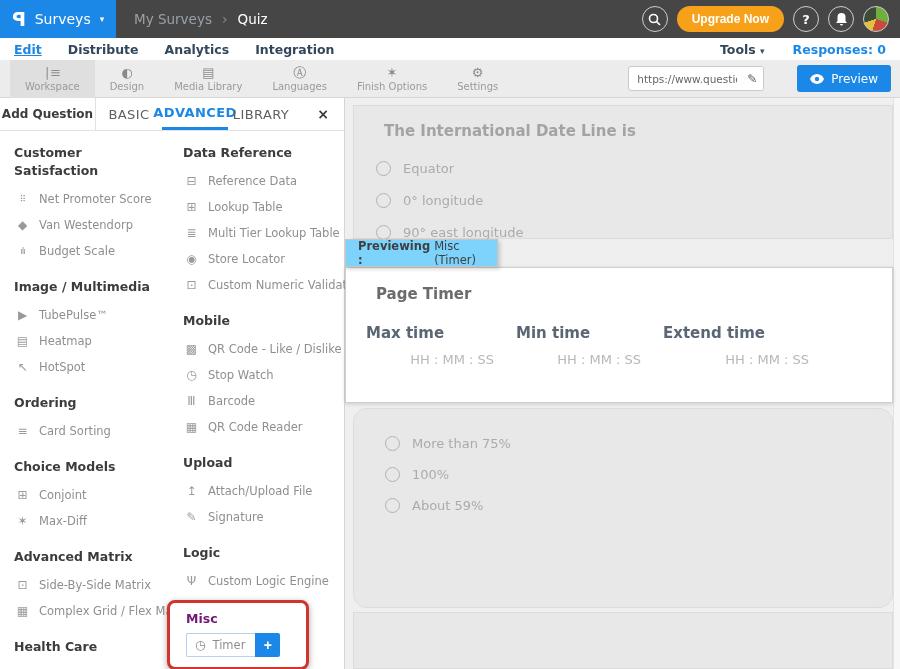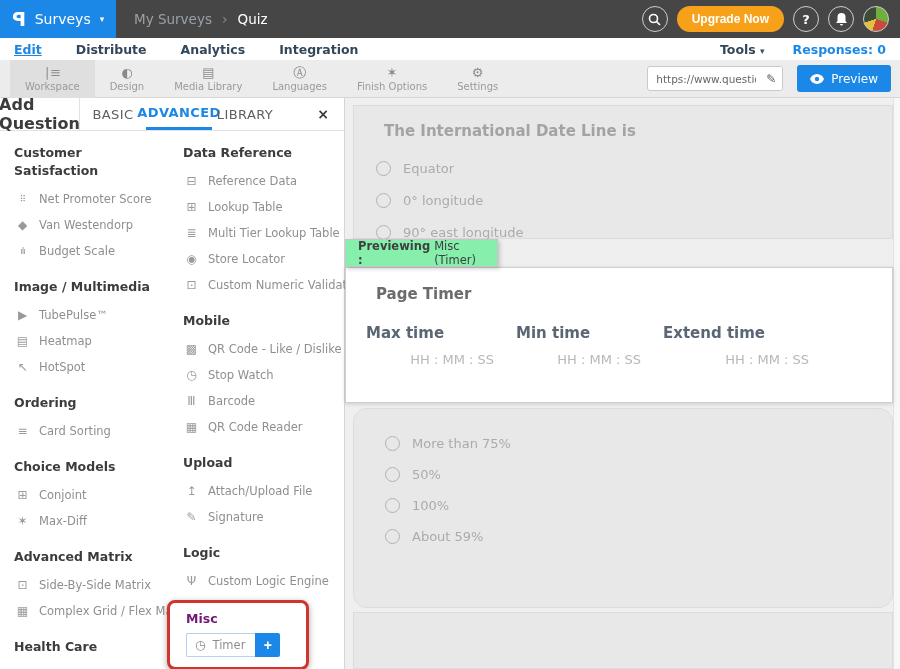--- a/index.html
+++ b/index.html
@@ -15,45 +15,45 @@
   .breadcrumb { margin-left:18px; display:flex; align-items:center; gap:10px; font-size:13.5px; }
   .crumb-parent { color:#9aa0a6; }
   .crumb-sep { color:#8b8b8b; font-size:14px; }
   .crumb-current { color:#fff; }
   .header-right { margin-left:auto; display:flex; align-items:center; gap:9px; padding-right:11px; }
   .hicon { width:26px; height:26px; border:1.5px solid #cdcdcd; border-radius:50%; display:flex; align-items:center; justify-content:center; color:#fff; font-size:13px; font-weight:bold; cursor:pointer; background:transparent; flex:none; }
   .upgrade { background:#f7a11a; color:#fff; font-size:12px; font-weight:bold; height:26px; padding:0 15px; border-radius:14px; border:none; cursor:pointer; }
   .avatar { width:26px; height:26px; border:1.5px solid #cdcdcd; border-radius:50%; background:conic-gradient(#6fae3f 0 30%,#c94a3c 30% 55%,#e0c23a 55% 70%,#3c4b3a 70% 100%); cursor:pointer; flex:none; }
 
   
-  .nav { position:absolute; top:38px; left:0; width:900px; height:22px; background:#fff; display:flex; align-items:center; font-size:12.5px;gap:8px; }
+  .nav { position:absolute; top:38px; left:0; width:900px; height:22px; background:#fff; display:flex; align-items:center; font-size:12.5px; }
   .nav-item { margin-left:26px; color:#33475b; font-weight:bold; cursor:pointer; }
   .nav-item:first-child { margin-left:14px; }
   .nav-item.active { color:#1b87e6; text-decoration:underline; }
   .nav-right { margin-left:auto; display:flex; align-items:center; gap:28px; padding-right:14px; }
   .tools { color:#33475b; font-weight:bold; cursor:pointer; }
   .tools .caret { color:#33475b; }
   .responses { color:#1b87e6; font-weight:bold; }
 
   
   .toolbar { position:absolute; top:60px; left:0; width:900px; height:38px; background:#ececec; border-bottom:1px solid #d6d6d6; display:flex; align-items:center; }
   .tool { height:38px; padding:4px 15px 3px; display:flex; flex-direction:column; align-items:center; justify-content:center; gap:1px; color:#9a9a9a; font-size:10px; cursor:pointer; }
   .tool:first-of-type { margin-left:10px; }
   .tool.active { background:#dfdfdf; }
   .ticon { font-size:13px; line-height:14px; color:#8a8a8a; }
   .toolbar-right { margin-left:auto; display:flex; align-items:center; gap:14px; padding-right:9px; }
   .url-box { display:flex; align-items:center; background:#fff; border:1px solid #c9c9c9; border-radius:3px; height:25px; overflow:hidden; }
   .url-input { border:none; outline:none; width:112px; font-size:10.5px; color:#666; padding:0 4px 0 8px; background:transparent; font-family:inherit; }
   .url-edit { width:22px; height:25px; display:flex; align-items:center; justify-content:center; color:#555; font-size:12px; cursor:pointer; background:#fff; border:none; }
-  .preview-btn { background:#1b87e6; color:#fff; border:none; border-radius:3px; height:27px; padding:0 13px; font-size:12px; display:flex; align-items:center; gap:7px; cursor:pointer; font-family:inherit; }
+  .preview-btn { background:#1b87e6; color:#fff; border:none; border-radius:3px; height:27px; padding:0 13px; font-size:12px; display:flex; align-items:center; gap:7px; cursor:pointer; font-family:inherit;margin-left:19px; }
 
   
   .panel { position:absolute; top:98px; left:0; width:345px; height:571px; background:#fff; border-right:1px solid #d5d5d5; z-index:2; }
   .panel-tabs { height:33px; display:flex; align-items:stretch; border-bottom:1px solid #e2e2e2; }
-  .panel-title { width:80px; display:flex; align-items:center; justify-content:center; font-size:16px; font-weight:bold; color:#3c3c3c; border-right:1px solid #e2e2e2; }
+  .panel-title { width:96px; display:flex; align-items:center; justify-content:center; font-size:12px; font-weight:bold; color:#3c3c3c; border-right:1px solid #e2e2e2; }
   .ptab { width:66px; display:flex; align-items:center; justify-content:center; font-size:13px; letter-spacing:.4px; color:#5f5f5f; cursor:pointer; }
   .ptab.active { color:#1b87e6; font-weight:bold; border-bottom:3px solid #1b87e6; }
   .panel-close { margin-left:auto; width:42px; display:flex; align-items:center; justify-content:center; color:#3c3c3c; font-size:14px; font-weight:bold; cursor:pointer; }
   .panel-body { display:flex; padding:13px 0 0 14px; }
   .pcol1 { width:156px; }
   .pcol2 { width:174px; padding-left:13px; }
   .psection { margin-bottom:14px; }
   .psection h3 { font-size:12.5px; font-weight:bold; color:#3c3c3c; margin-bottom:6px; line-height:18px; }
   .pitem { display:flex; align-items:center; gap:8px; height:26px; color:#8f8f8f; font-size:11.5px; cursor:pointer; white-space:nowrap; }
   .picon { width:17px; flex:none; text-align:center; color:#9a9a9a; font-size:12px; }
@@ -74,21 +74,21 @@
   .card2 { top:310px; height:200px;border-radius:14px; }
   .card3 { top:514px; height:57px; }
   .q-title { padding:16px 0 0 30px; font-size:15px; font-weight:bold; color:#a3a3a3; }
   .opts1 { margin-top:12px; }
   .opt { display:flex; align-items:center; gap:12px; height:32px; margin-left:22px; }
   .card2 .opt { margin-left:31px; height:31px; }
   .card2 .opts1 { margin-top:19px; }
   .radio { width:15px; height:15px; border:1px solid #b2b2b2; border-radius:50%; background:transparent; flex:none; cursor:pointer; }
   .opt span { font-size:13px; color:#ababab; }
 
-  .tooltip { position:absolute; left:0; top:141px; width:153px; height:28px; background:#86efac; border:1px solid #c6c6c6; box-shadow:2px 2px 4px rgba(0,0,0,.18); display:flex; align-items:center; padding-left:12px; font-size:11.5px; color:#3f3f3f; z-index:4; }
+  .tooltip { position:absolute; left:0; top:141px; width:153px; height:28px; background:#7dd3fc; border:1px solid #c6c6c6; box-shadow:2px 2px 4px rgba(0,0,0,.18); display:flex; align-items:center; padding-left:12px; font-size:11.5px; color:#3f3f3f; z-index:4; }
   .tooltip b { font-weight:bold; }
   .tooltip .rest { margin-left:4px; }
 
   .timer-panel { position:absolute; left:0; top:169px; width:548px; height:136px; background:#fff; border:1px solid #cfcfcf; box-shadow:0 1px 4px rgba(0,0,0,.15); z-index:3; }
   .tp-title { margin:17px 0 0 30px; font-size:15px; font-weight:bold; color:#6b6b6b; }
   .tp-fields { display:flex; margin:21px 0 0 20px; }
   .tp-field { width:128px; }
   .tp-field:nth-child(2) { width:125px; margin-left:22px; }
   .tp-field:nth-child(3) { width:146px; margin-left:22px; }
   .tp-label { font-size:15px; font-weight:bold; color:#5a6673; }
@@ -387,24 +387,20 @@
   </div>
 
   <div class="card card2">
     <div class="opts1">
       <div class="opt">
           <span class="radio"></span>
           <span>More than 75%</span>
         </div>
       <div class="opt">
           <span class="radio"></span>
-          <span>50%</span>
-        </div>
-      <div class="opt">
-          <span class="radio"></span>
           <span>100%</span>
         </div>
       <div class="opt">
           <span class="radio"></span>
           <span>About 59%</span>
         </div>
     </div>
   </div>
 
   <div class="card card3"></div>

